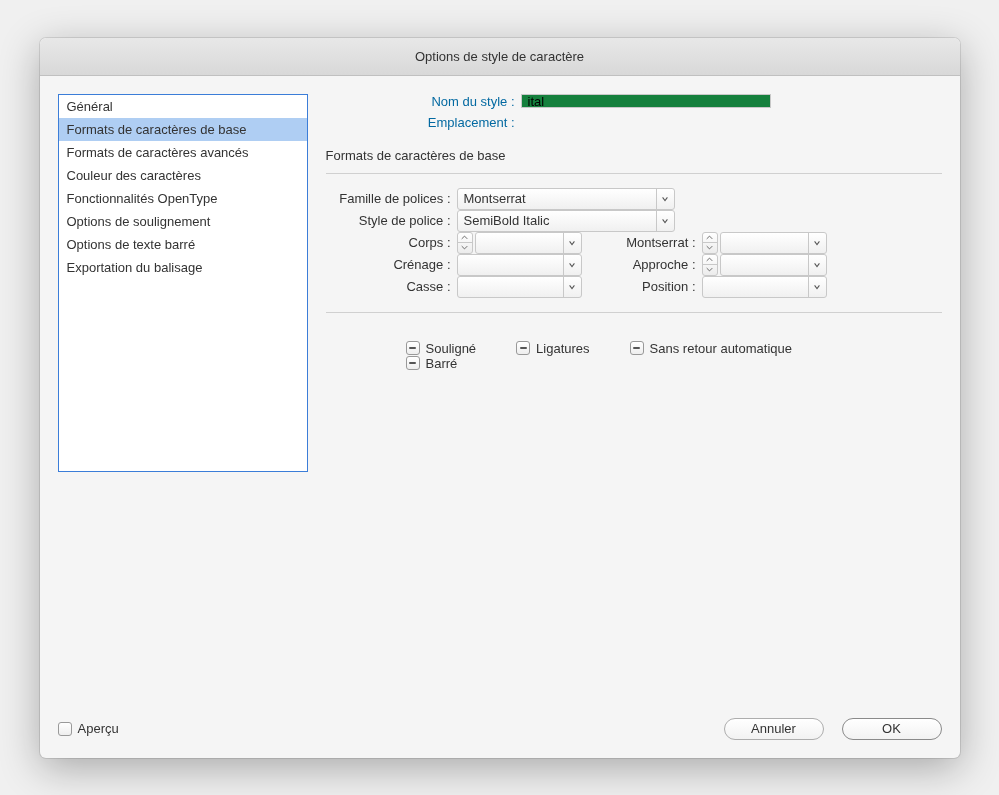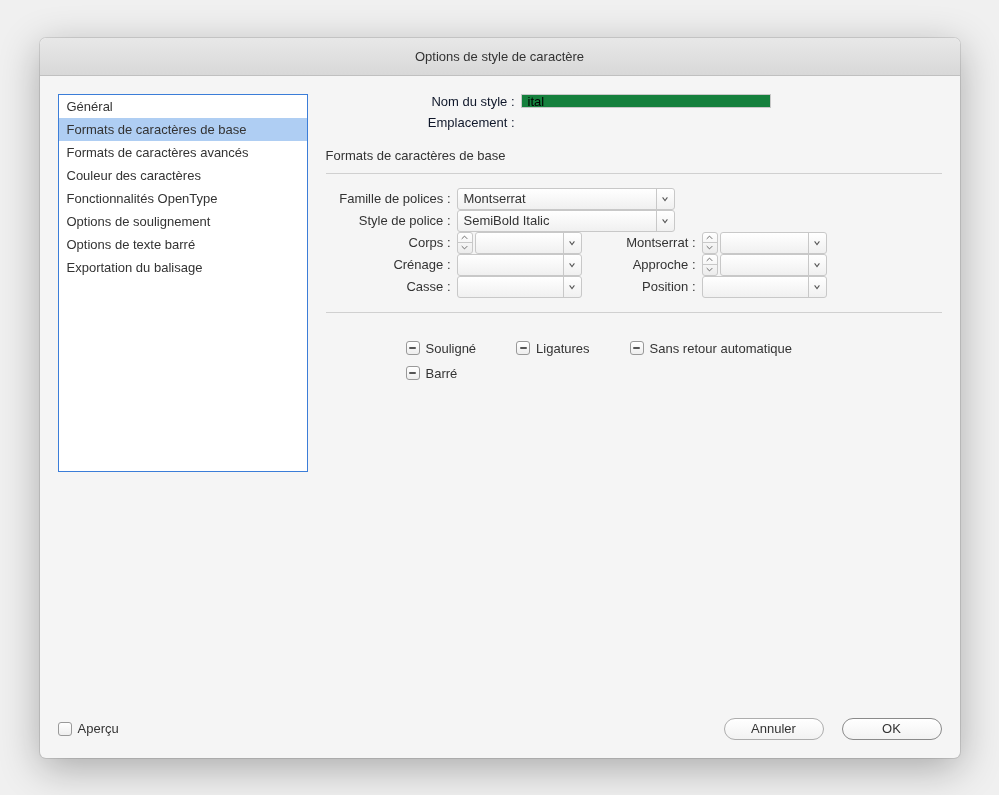--- a/index.html
+++ b/index.html
@@ -82,21 +82,21 @@
     .field-row {
       display: flex;
       align-items: center;
       margin-bottom: 6px;
     }
     
     .field-label {
       text-align: right;
       padding-right: 6px;
       font-size: 13px;
-      color: #0f172a;
+      color: #0369a1;
     }
     
     .header-label {
       width: 195px;
     }
     
     .text-input {
       width: 250px;
       height: 14px;
       border: 1px solid #c8c8c8;
@@ -209,21 +209,20 @@
     .checkbox-row {
       display: flex;
       gap: 40px;
       margin-top: 14px;
       margin-left: 80px;
     }
     
     .checkbox-row-2 {
       display: flex;
       gap: 40px;
-      margin-top: 10px;
       margin-left: 80px;
     }
     
     .checkbox-item {
       display: flex;
       align-items: center;
       gap: 6px;
     }
     
     .tri-checkbox {

